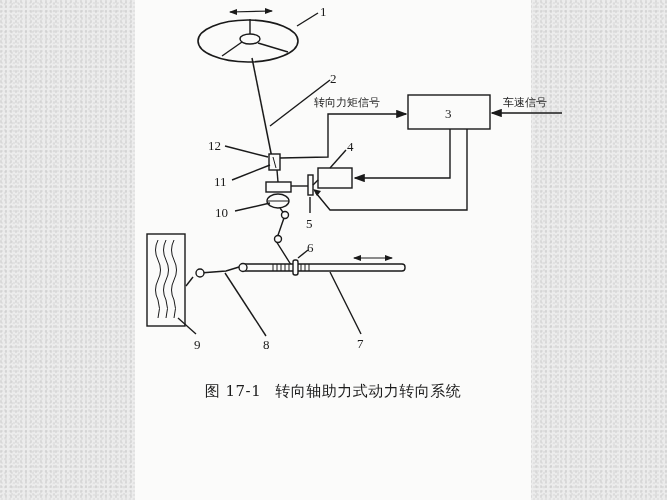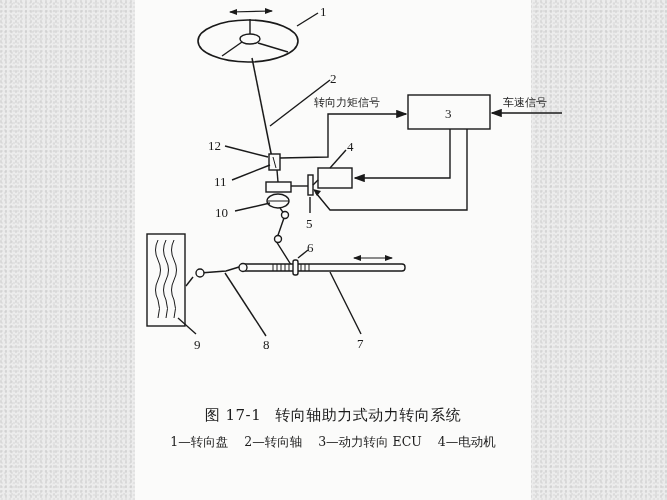--- a/index.html
+++ b/index.html
@@ -16,21 +16,21 @@
   }
   .panel {
     position: absolute; left: 135px; top: 0; width: 396px; height: 500px;
     background: #fbfbfa;
   }
   svg.diagram { position: absolute; left: 0; top: 0; }
   .lbl { font-family: "Liberation Serif", "DejaVu Serif", serif; font-size: 13px; fill: #1a1a1a; }
   .sig { font-family: "DejaVu Sans", sans-serif; font-size: 11px; fill: #222; }
   .caption {
     position: absolute; left: 135px; width: 396px; top: 382px;
-    color: #1c1c1c; text-align: center; margin-top: 24px;
+    color: #1c1c1c; text-align: center;
   }
   .title { font-size: 15px; margin-bottom: 6px; letter-spacing: 0.5px; }
   .title .num { margin-right: 14px; }
   .legend-row { font-size: 12.5px; line-height: 22px; white-space: nowrap; }
   .legend-row span { margin: 0 6px; }
 </style>
 </head>
 <body>
 
 <div class="panel"></div>
@@ -139,19 +139,13 @@
   <path d="M166,240 q-5,10 0,20 q5,10 0,20 q-5,10 0,20 q3,8 0,18" stroke-width="1"></path>
   <path d="M174,240 q-5,10 0,20 q5,10 0,20 q-5,10 0,20 q3,8 0,18" stroke-width="1"></path>
   <line x1="178" y1="318" x2="196" y2="334"></line>
   <text class="lbl" x="194" y="349" stroke="none">9</text>
 </svg>
 
 <div class="caption">
   <div class="title">
     <span class="num">图 17-1</span><span>转向轴助力式动力转向系统</span>
   </div>
-  <div class="legend-row">
-    <span>1—转向盘</span>
-    <span>2—转向轴</span>
-    <span>3—动力转向 ECU</span>
-    <span>4—电动机</span>
-  </div>
 </div>
 
 </body></html>

